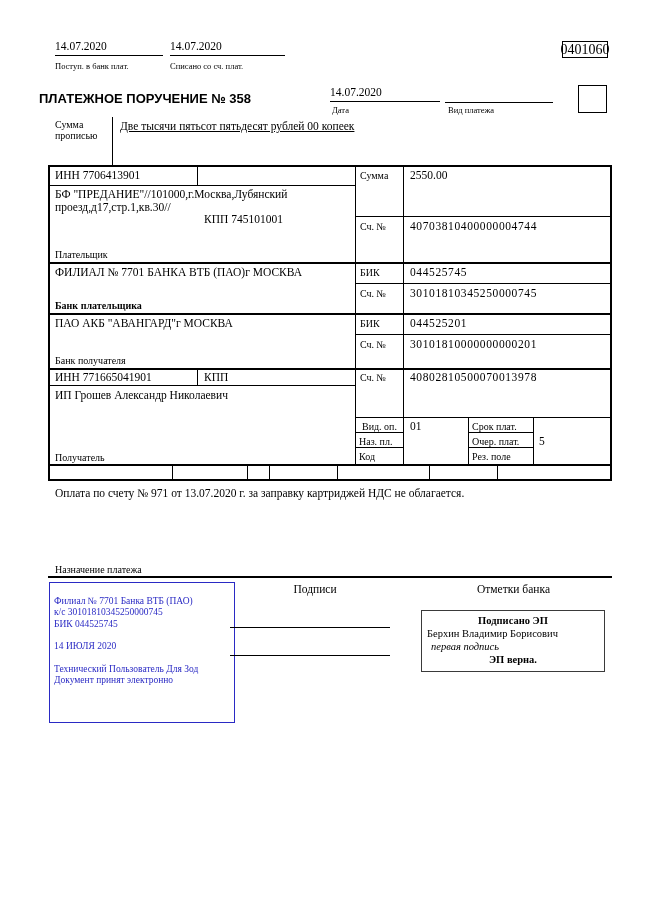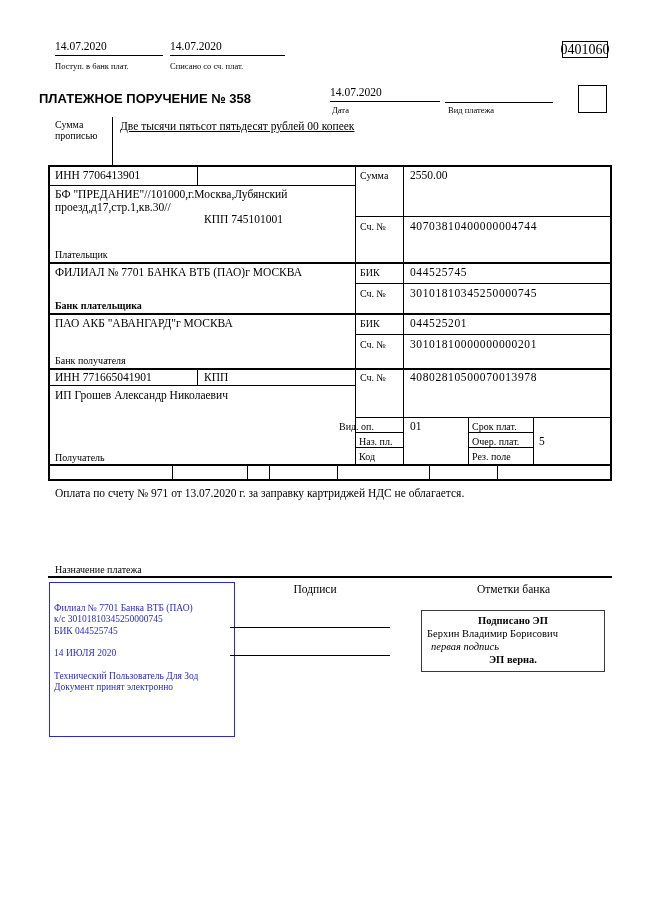--- a/index.html
+++ b/index.html
@@ -14,21 +14,21 @@
   .t11{font-size:11.5px;line-height:1.15;}
   .t10{font-size:10px;line-height:1.1;}
   .t8{font-size:8.5px;line-height:1.1;}
   .title{font-family:"Liberation Sans","DejaVu Sans",sans-serif;font-weight:bold;font-size:13px;}
   .ubox{position:absolute;border-bottom:1px solid #000;}
   .codebox{position:absolute;border:1.5px solid #000;display:flex;align-items:center;justify-content:center;font-size:14px;}
   .emptybox{position:absolute;border:1px solid #000;}
   .bluebox{
     position:absolute;left:49px;top:582px;width:176px;height:113px;
     border:1px solid #2a2ac4;color:#2a2ac4;font-size:9.5px;line-height:1.2;
-    padding:20px 4px;
+    padding:13px 4px;
   }
   .bluebox div{white-space:normal;}
   .gap{height:11px;}
   .esign{
     position:absolute;left:421px;top:610px;width:172px;height:54px;
     border:1.5px solid #3a3a3a;font-size:10.5px;line-height:1.25;padding:3px 5px;
   }
   .ctr{text-align:center;}
   .bold{font-weight:bold;}
   .ital{font-style:italic;}
@@ -121,21 +121,21 @@
   <div class="abs t11 num" style="left:410px;top:338px;">30101810000000000201</div>
   <div class="abs t10" style="left:55px;top:355px;">Банк получателя</div>
 
   <div class="abs t11" style="left:55px;top:371px;">ИНН 771665041901</div>
   <div class="abs t11" style="left:204px;top:371px;">КПП</div>
   <div class="abs t10" style="left:360px;top:372px;">Сч. №</div>
   <div class="abs t11 num" style="left:410px;top:371px;">40802810500070013978</div>
   <div class="abs t11" style="left:55px;top:389px;">ИП Грошев Александр Николаевич</div>
   <div class="abs t10" style="left:55px;top:452px;">Получатель</div>
 
-  <div class="abs t10" style="left:339px;top:421px;">Вид. оп.</div>
+  <div class="abs t10" style="left:362px;top:421px;">Вид. оп.</div>
   <div class="abs t11" style="left:410px;top:420px;">01</div>
   <div class="abs t10" style="left:472px;top:421px;">Срок плат.</div>
   <div class="abs t10" style="left:359px;top:436px;">Наз. пл.</div>
   <div class="abs t10" style="left:472px;top:436px;">Очер. плат.</div>
   <div class="abs t11" style="left:539px;top:435px;">5</div>
   <div class="abs t10" style="left:359px;top:451px;">Код</div>
   <div class="abs t10" style="left:472px;top:451px;">Рез. поле</div>
 
   <div class="abs t11" style="left:55px;top:487px;">Оплата по счету № 971 от 13.07.2020 г. за заправку картриджей НДС не облагается.</div>
   <div class="abs t10" style="left:55px;top:564px;">Назначение платежа</div>

